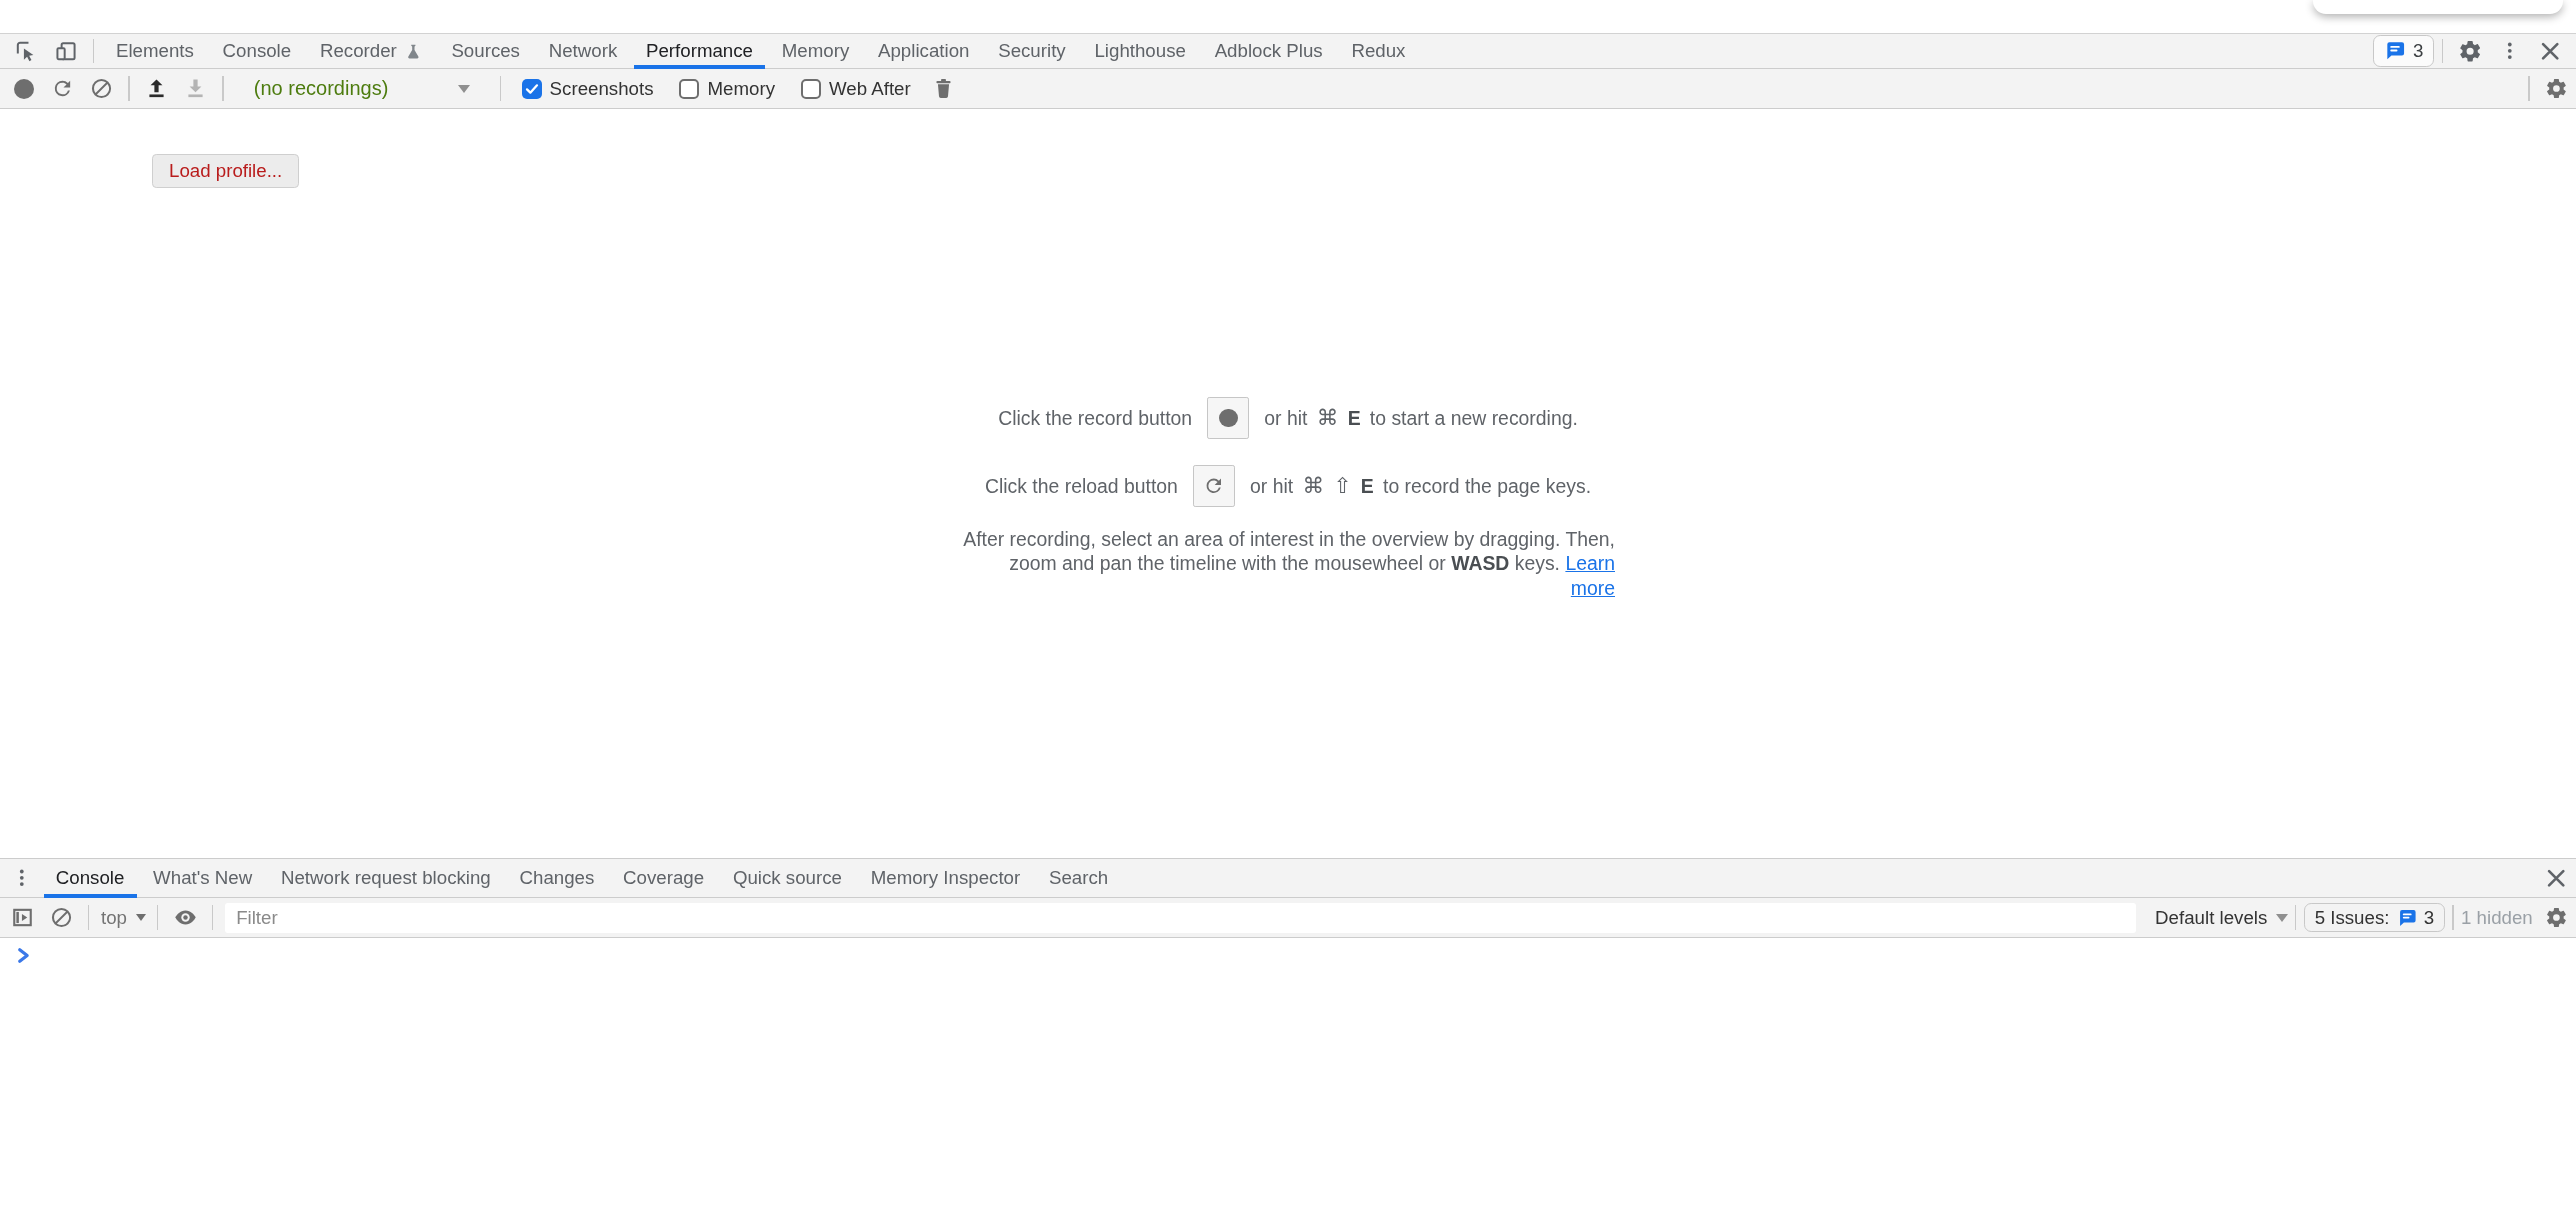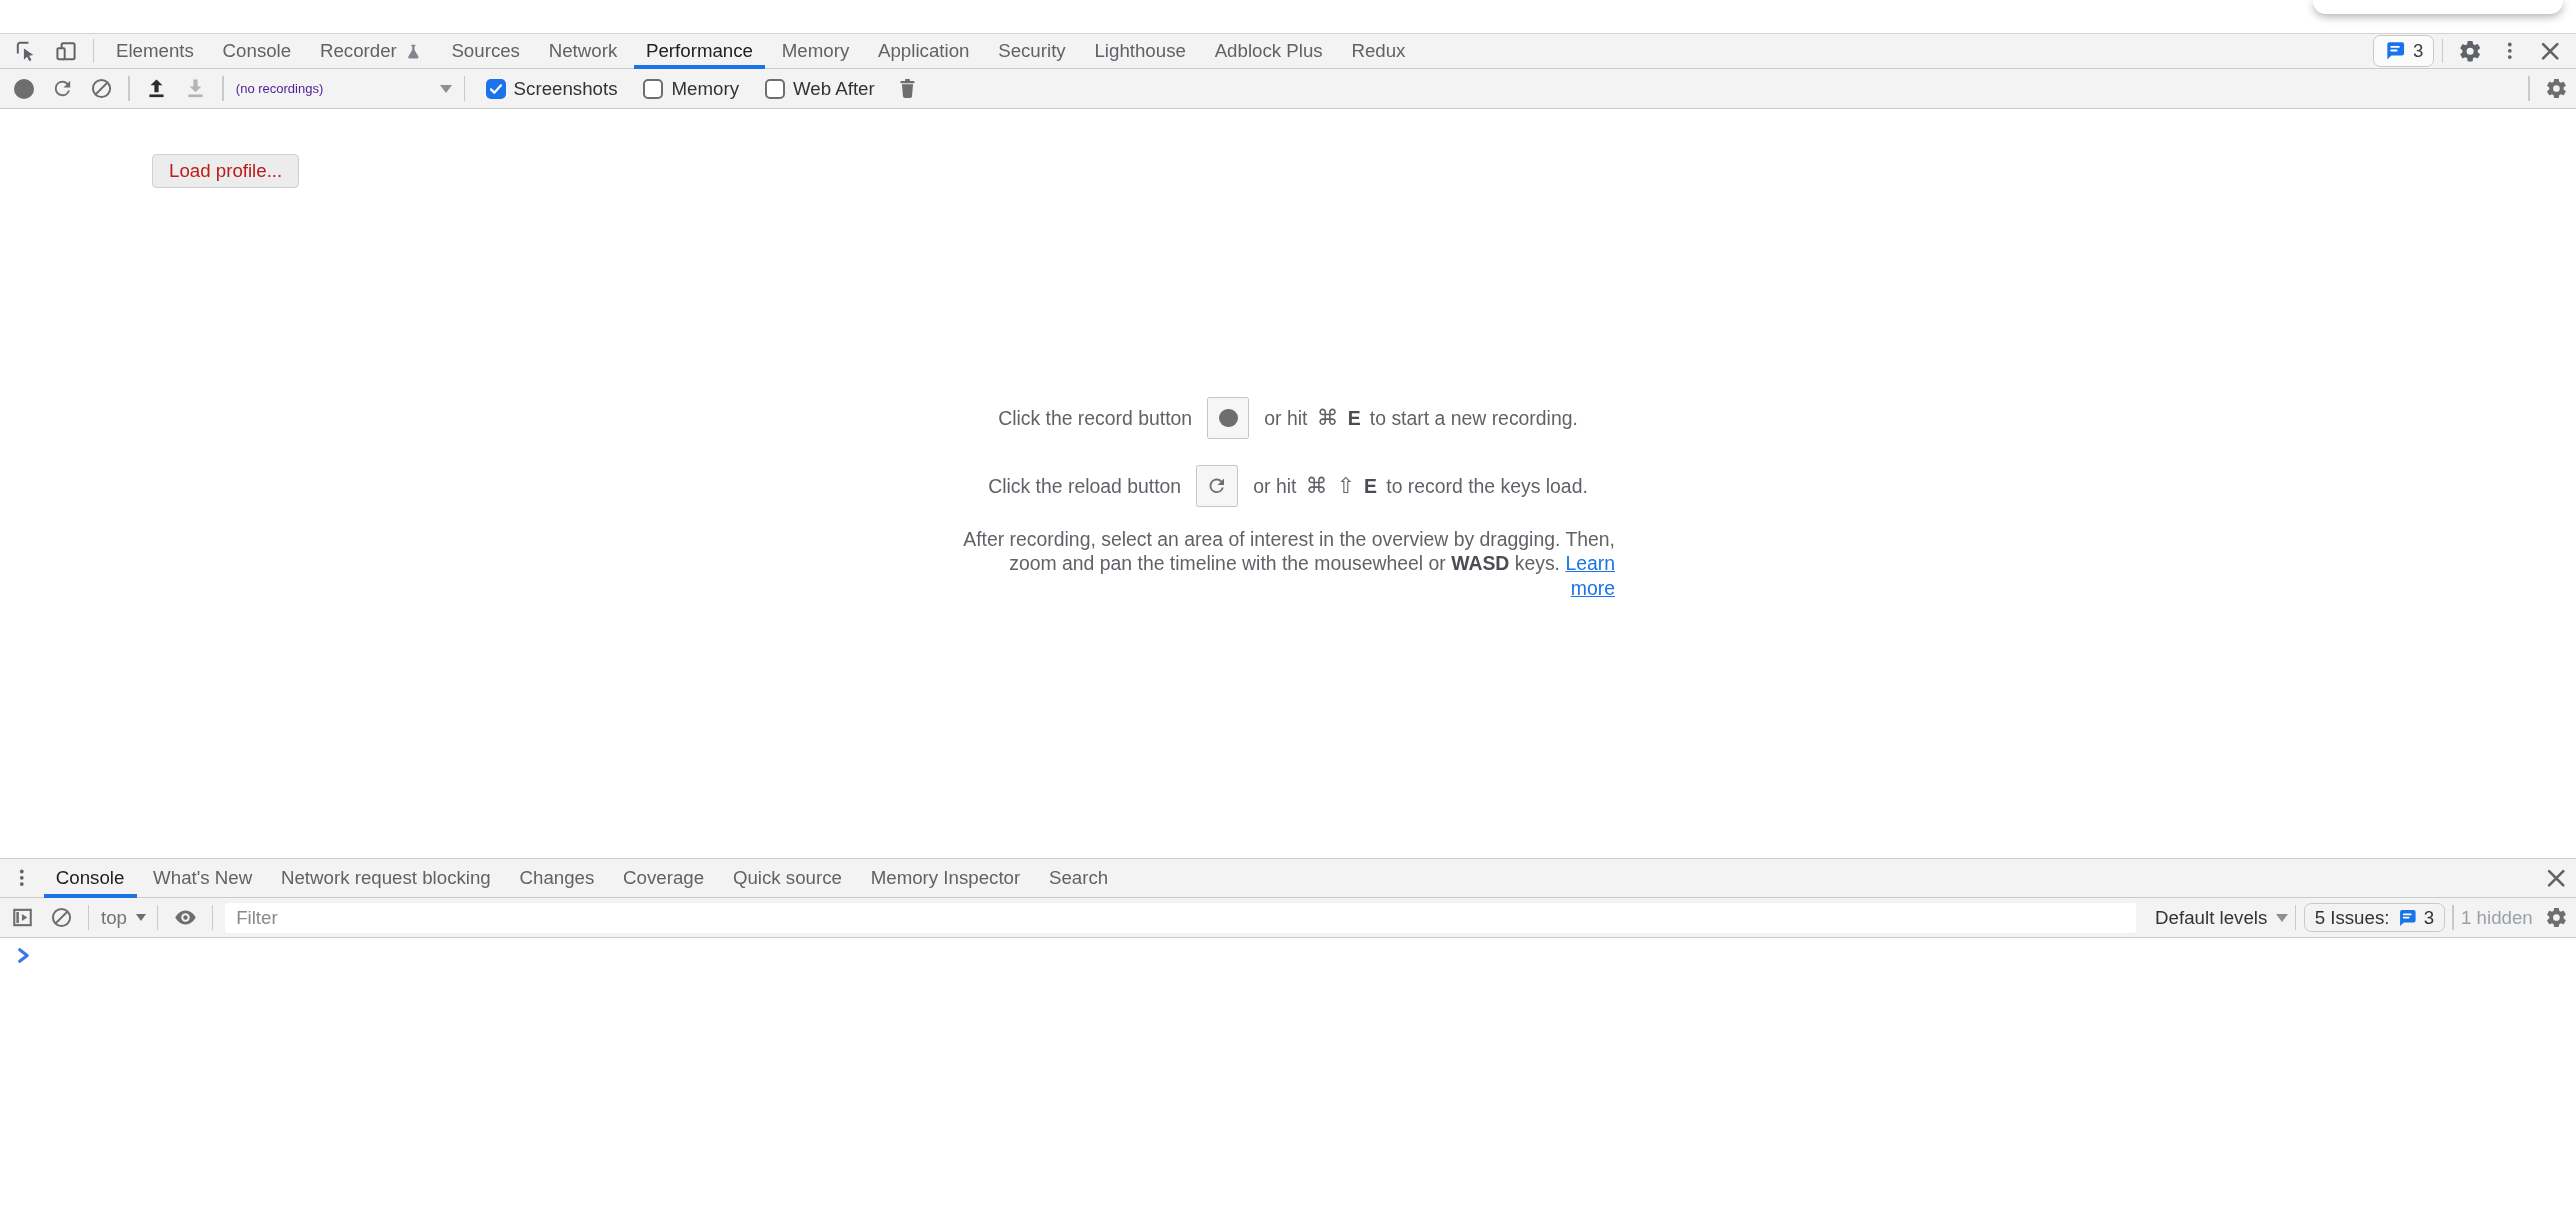--- a/index.html
+++ b/index.html
@@ -32,22 +32,22 @@
   .pill .cnt { font-size: 18.7px; color: #3c4043; }
   .kebab svg { width: 21.6px; height: 21.6px; }
 
   
   .perf-toolbar { height: 40px; border-bottom: 1.4px solid #cccccc; padding-left: 4.3px; }
   .tool-btn { width: 39px; display: flex; align-items: center; justify-content: center; color: #6e6e6e; flex: none; cursor: pointer; }
   .tool-btn svg { width: 23px; height: 23px; }
   .tool-btn.dark { color: #2b2b2b; }
   .tool-btn.disabled { color: #b4b4b4; cursor: default; }
   .record-dot { width: 20px; height: 20px; border-radius: 50%; background: #6e6e6e; }
-  .select-box { display: flex; align-items: center; justify-content: space-between; width: 216px; margin: 0 5px;
-    color: #4c1d95; font-size: 13px; cursor: default; }
+  .select-box { display: flex; align-items: center; justify-content: space-between; width: 216px; margin: 0 23px;
+    color: #4d7c0f; font-size: 20px; cursor: default; }
   .tri-down { width: 0; height: 0; border-left: 6.5px solid transparent; border-right: 6.5px solid transparent; border-top: 8px solid #8f8f8f; }
   .chk-group { display: flex; align-items: center; gap: 8px; margin: 0 13px; cursor: pointer; }
   .chk { width: 20px; height: 20px; border-radius: 5px; flex: none; display: flex; align-items: center; justify-content: center; }
   .chk.unchecked { border: 2.2px solid #6e6e6e; background: #fff; }
   .chk.checked { background: #1a73e8; }
   .chk svg { width: 16px; height: 16px; }
   .chk-label { font-size: 18.7px; color: #333; }
   .spacer { flex: 1; }
 
   
@@ -268,21 +268,21 @@
         <span>Click the reload button</span>
         <span class="icon-box">
           <svg viewBox="0 0 24 24">
               <path d="M17.65 6.35A7.95 7.95 0 0 0 12 4a8 8 0 1 0 7.73 10h-2.08A6 6 0 1 1 12 6c1.66 0 3.14.69 4.22 1.78L13 11h7V4l-2.35 2.35z" fill="currentColor"></path>
             </svg>
         </span>
         <span>or hit</span>
         <span class="key-mod">⌘</span>
         <span class="key-mod">⇧</span>
         <span class="key-bold">E</span>
-        <span>to record the keys load.</span>
+        <span>to record the page keys.</span>
       </div>
       <div class="para"><span>After recording, select an area of interest in the overview by dragging. Then, zoom and pan the timeline with the mousewheel or </span><span class="key-bold">WASD</span><span> keys. </span><a>Learn more</a></div>
     </div>
   </div>
 
   <div class="bar drawer-tabs">
     <div class="icon-btn kebab">
       <svg viewBox="0 0 24 24">
           <circle cx="12" cy="5" r="2.1" fill="currentColor"></circle>
           <circle cx="12" cy="12" r="2.1" fill="currentColor"></circle>

